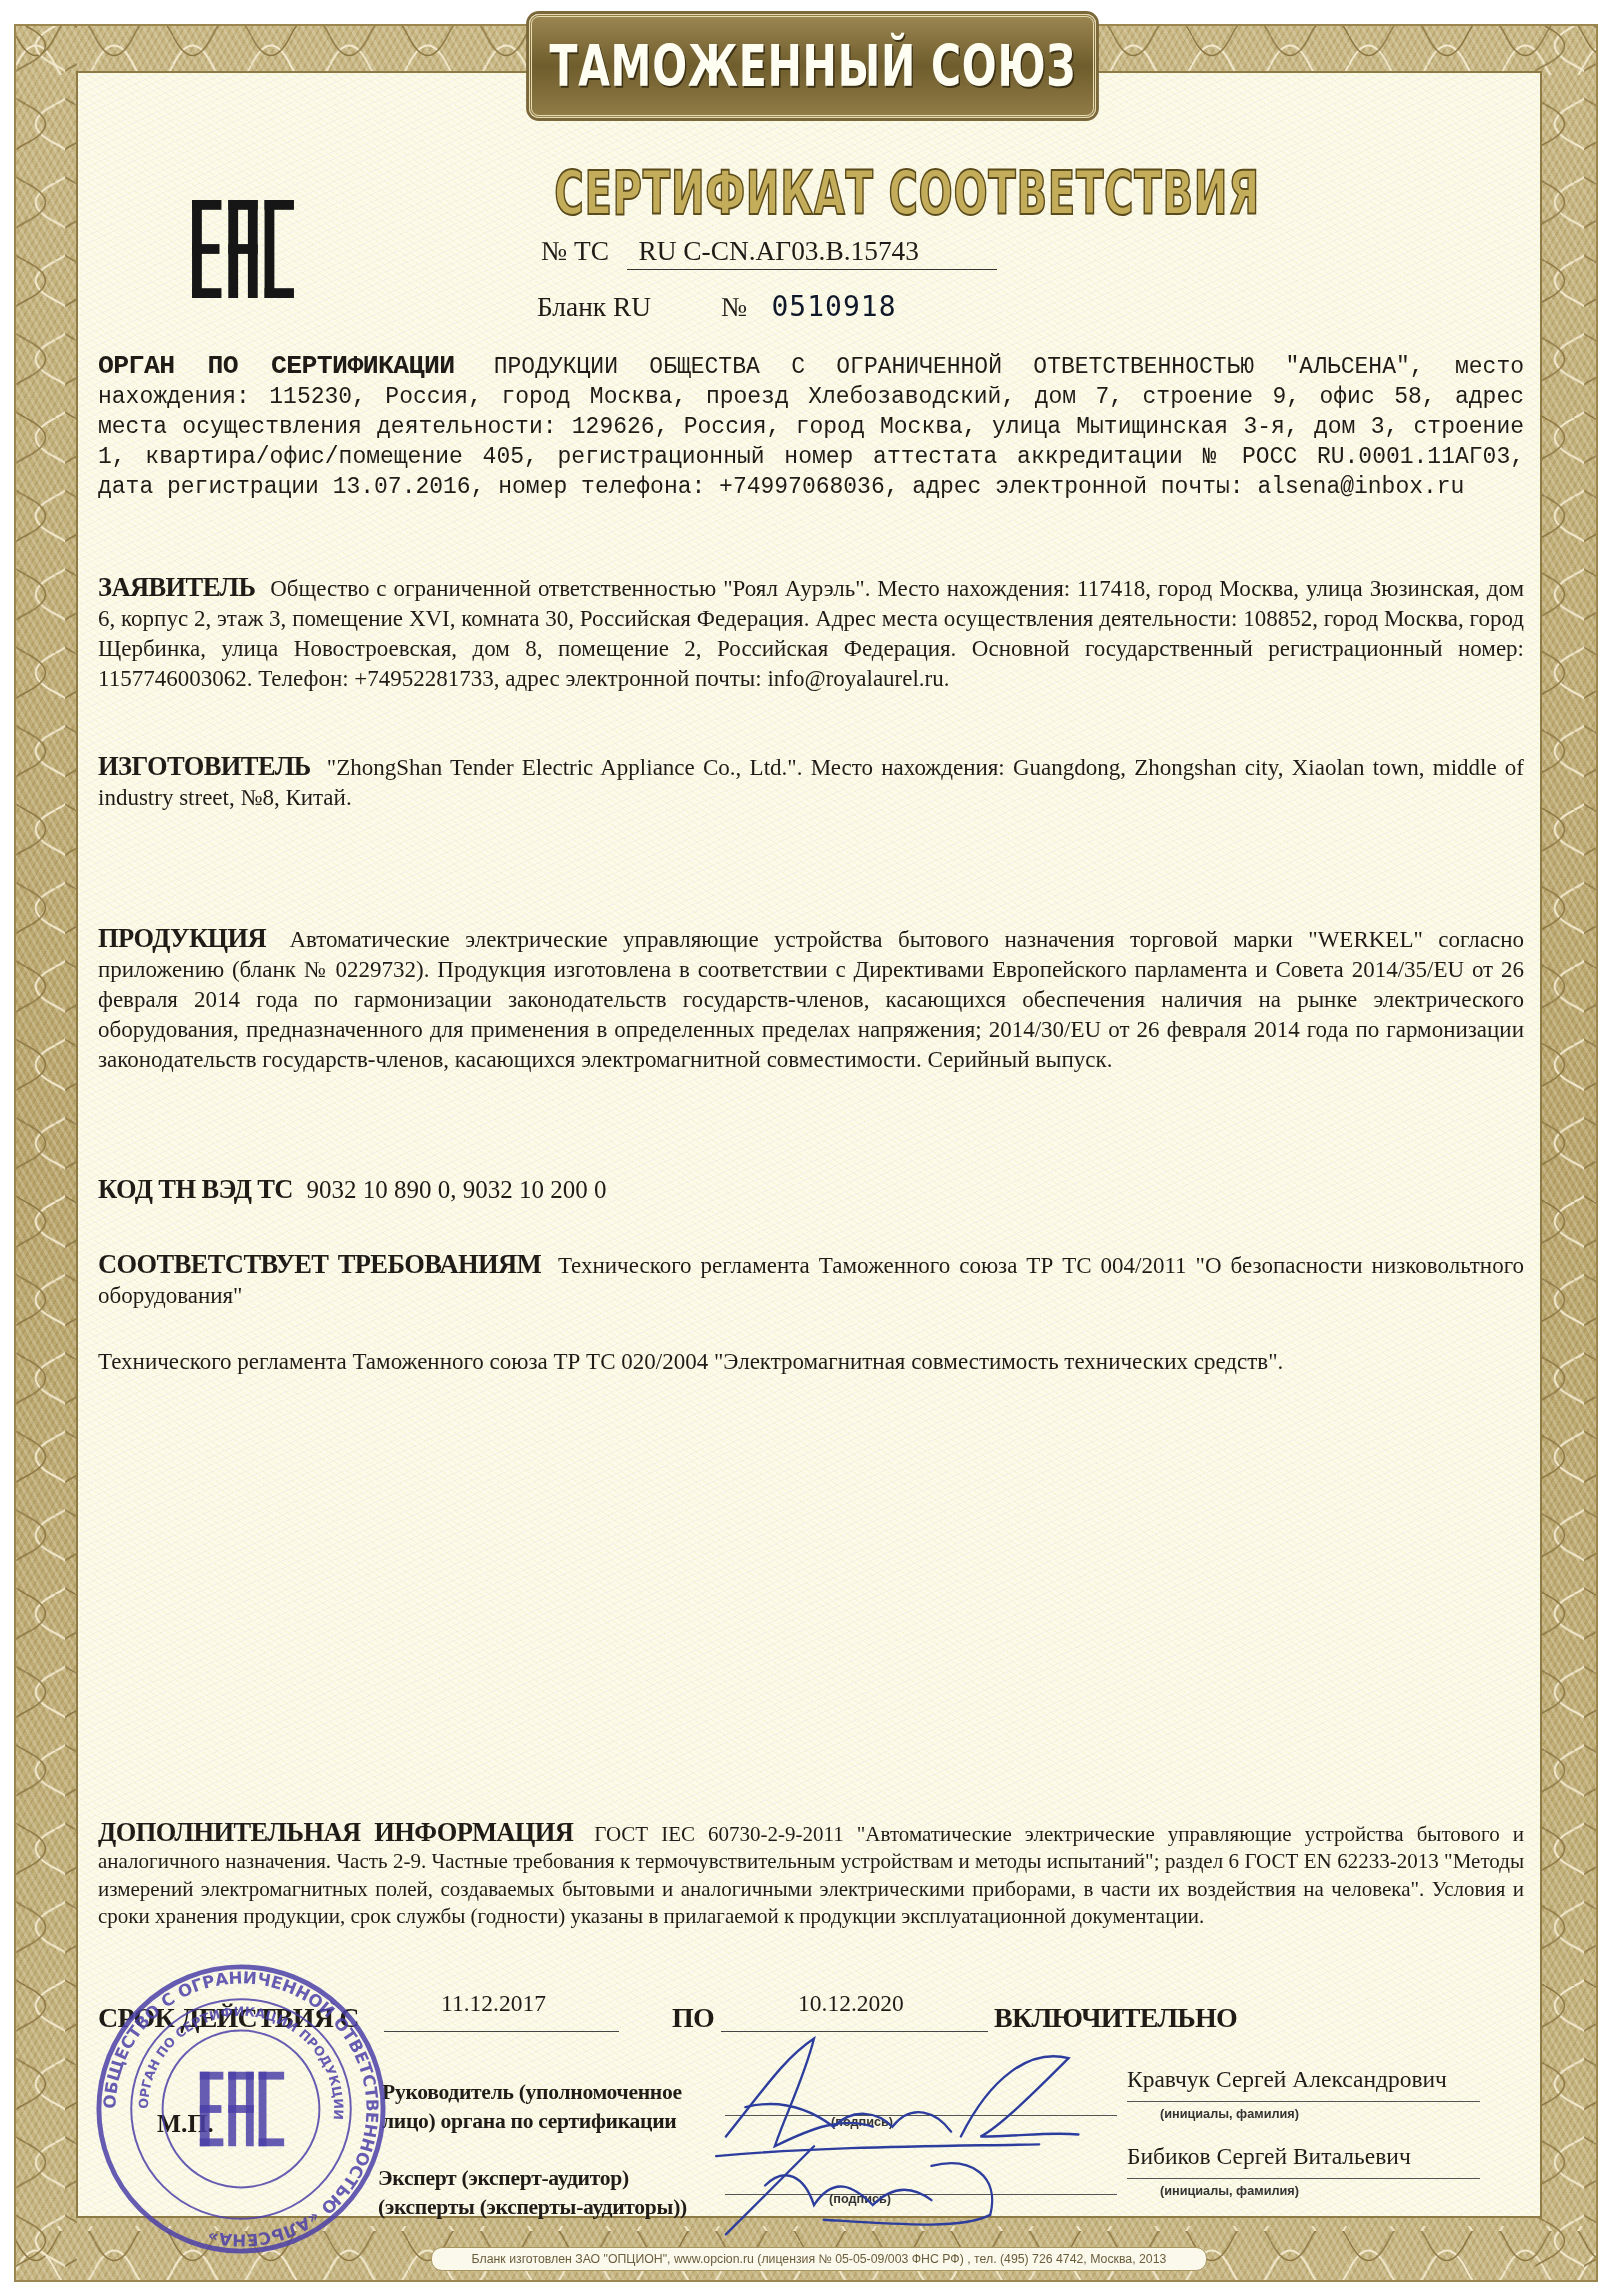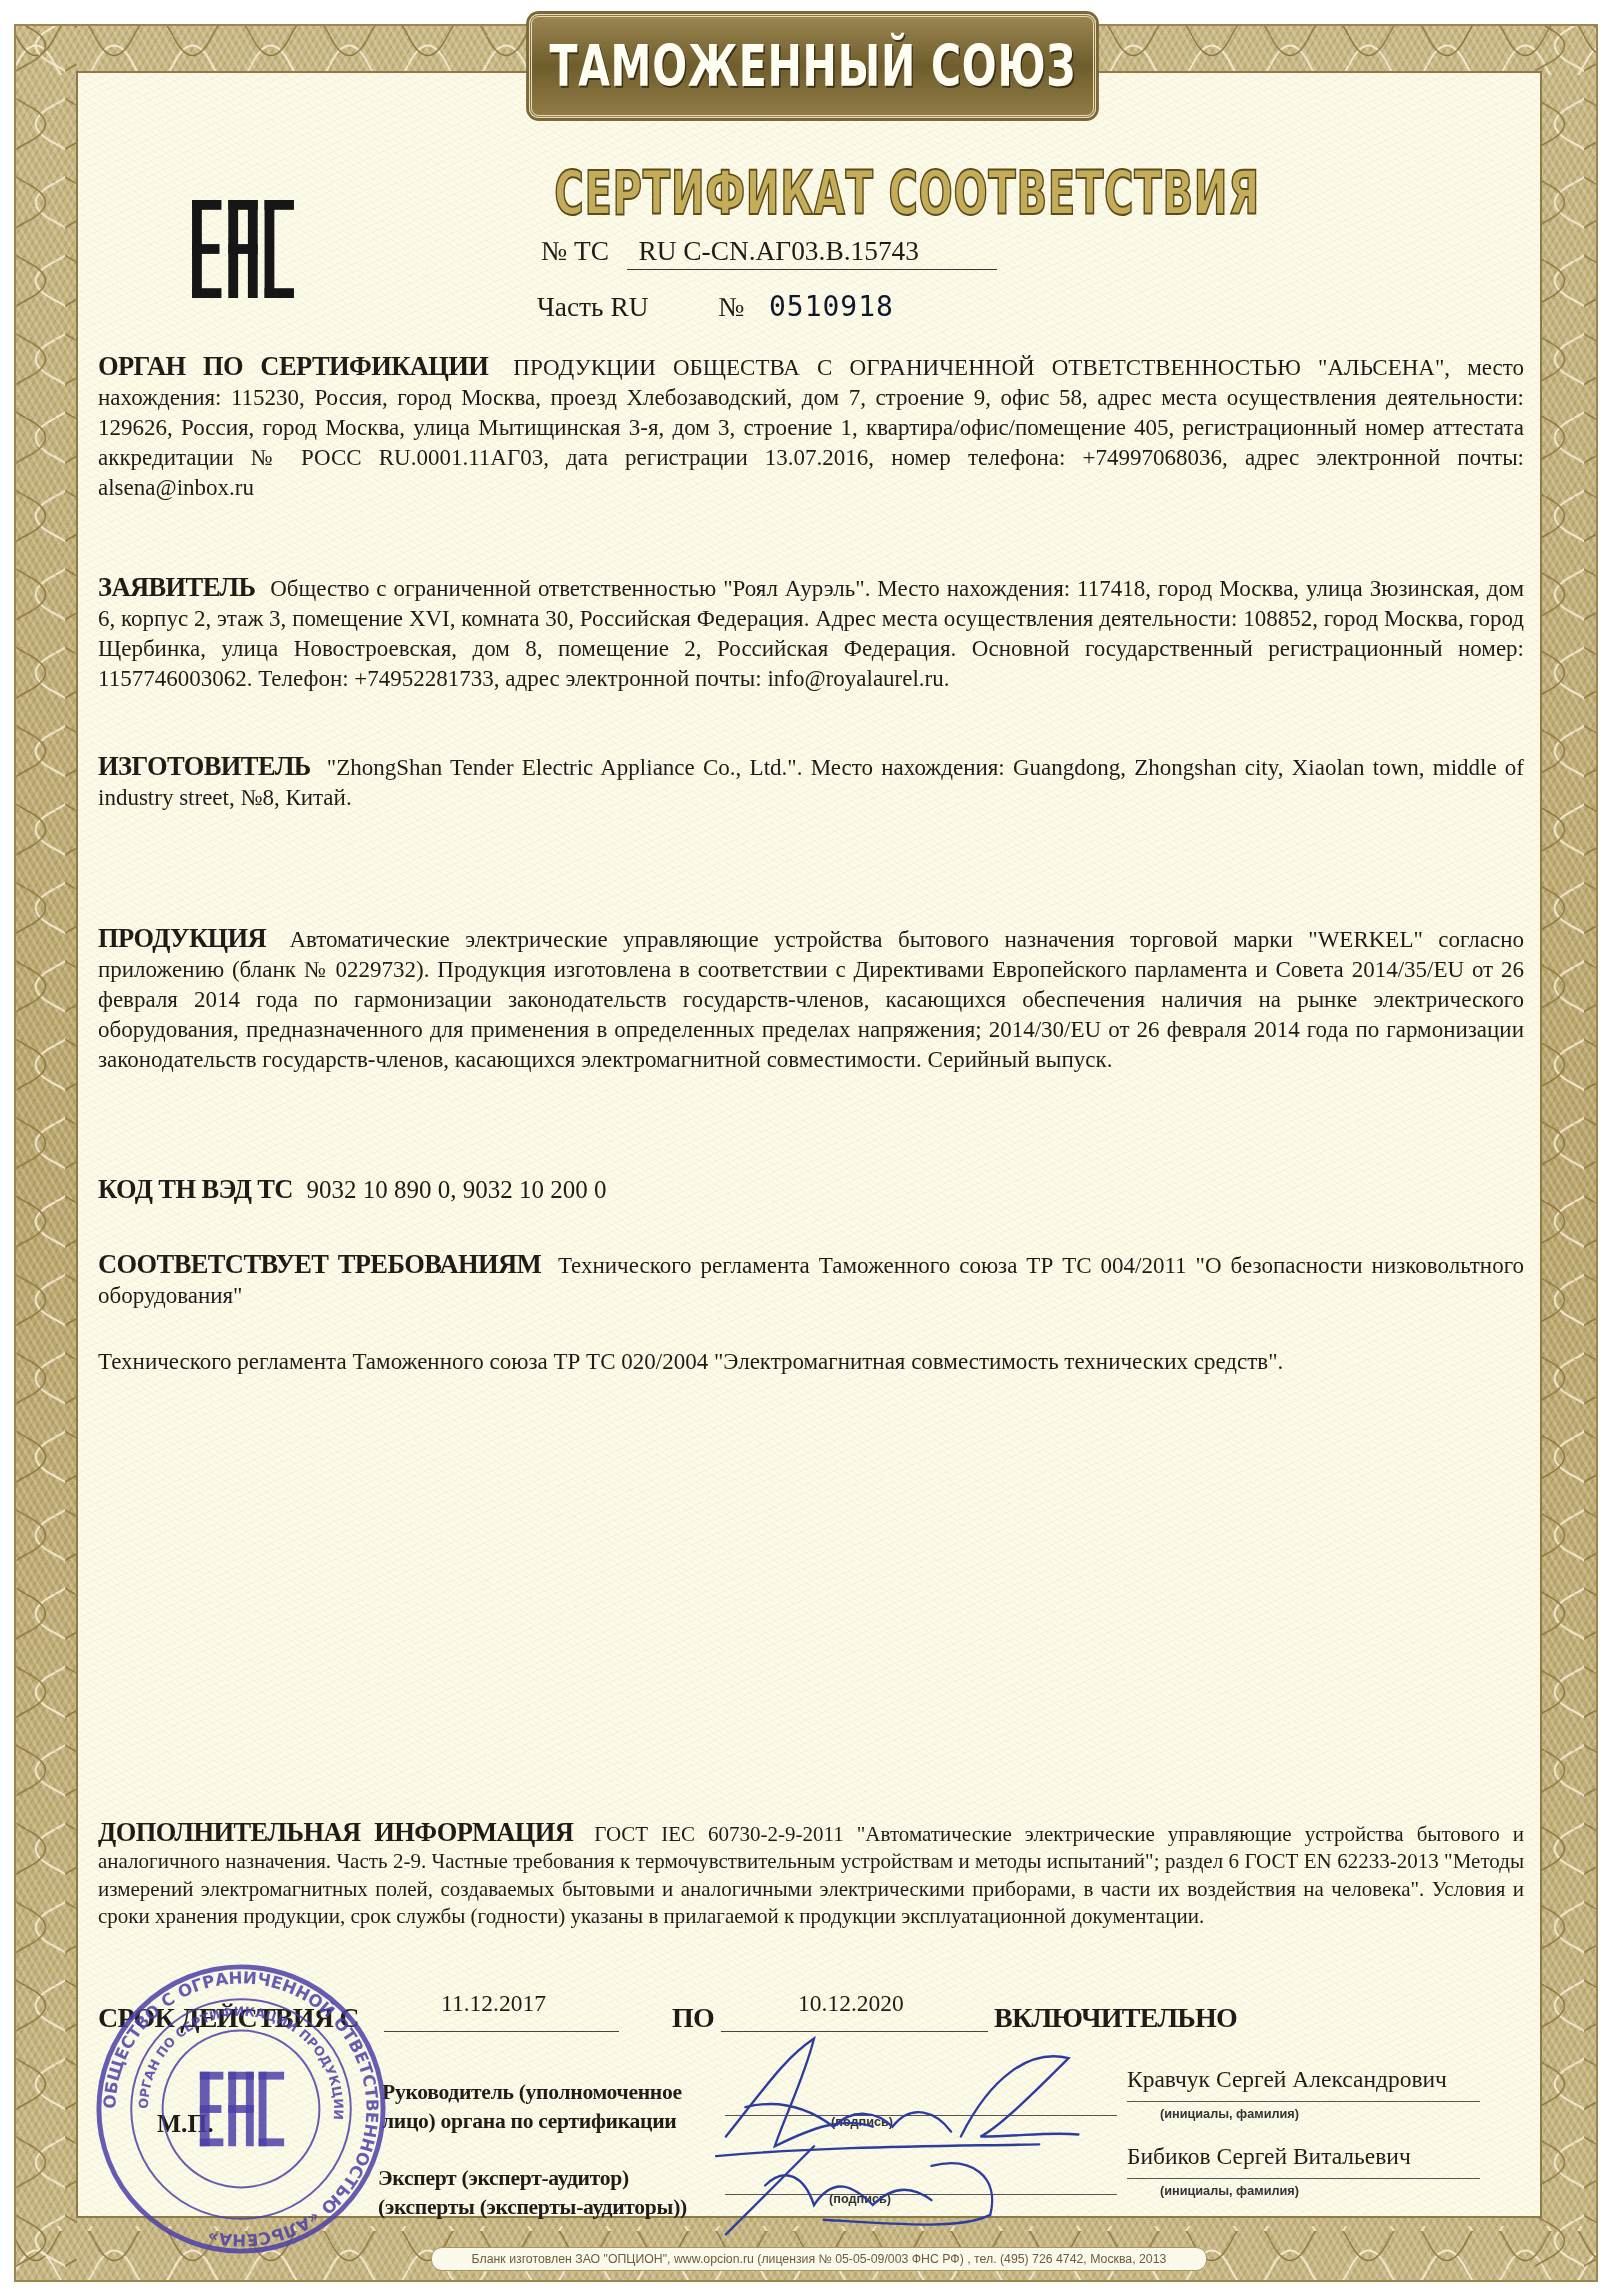--- a/index.html
+++ b/index.html
@@ -69,21 +69,21 @@
     color: #0f172a; font-family: "DejaVu Sans Mono", monospace; font-size: 28px;
     margin-left: 17.6px; letter-spacing: 1px;
   }
   .section {
     position: absolute; left: 98px; width: 1426px;
     font-size: 23px; line-height: 30px; text-align: justify;
   }
   .section .head {
     font-weight: bold; font-size: 26.5px; letter-spacing: -0.6px; margin-right: 7.8px;
   }
-  .sec-organ { top: 351px; }
+  .sec-organ { top: 351px; font-family: Liberation Mono, monospace; }
   .sec-appl { top: 572px; }
   .sec-manuf { top: 751px; }
   .sec-prod { top: 923px; }
   .sec-code { top: 1174px; }
   .sec-code .val { font-size: 25px; }
   .sec-req { top: 1249px; }
   .sec-req2 { top: 1347px; }
   .sec-basis { top: 1498px; }
   .sec-basis p, .sec-req p { margin: 0; }
   .sec-add { top: 1819px; font-size: 21px; line-height: 27.4px; }
@@ -153,21 +153,21 @@
         <rect x="74" y="0" width="10" height="100"></rect>
       <rect x="74" y="90" width="30" height="10"></rect>
     </g>
   </svg>
 </div>
 
 <div class="num-row num-tc">
   <span>№ ТС</span><span class="val">RU C-CN.АГ03.В.15743</span>
 </div>
 <div class="num-row series">
-  <span>Часть RU</span>
+  <span>Бланк RU</span>
   <span class="no-label">№</span>
   <span class="blank-num">0510918</span>
 </div>
 
 <div class="section sec-organ">
   <span class="head">ОРГАН ПО СЕРТИФИКАЦИИ</span>
   <span>ПРОДУКЦИИ ОБЩЕСТВА С ОГРАНИЧЕННОЙ ОТВЕТСТВЕННОСТЬЮ "АЛЬСЕНА", место нахождения: 115230, Россия, город Москва, проезд Хлебозаводский, дом 7, строение 9, офис 58, адрес места осуществления деятельности: 129626, Россия, город Москва, улица Мытищинская 3-я, дом 3, строение 1, квартира/офис/помещение 405, регистрационный номер аттестата аккредитации № РОСС RU.0001.11АГ03, дата регистрации 13.07.2016, номер телефона: +74997068036, адрес электронной почты: alsena@inbox.ru</span>
 </div>
 
 <div class="section sec-appl">

